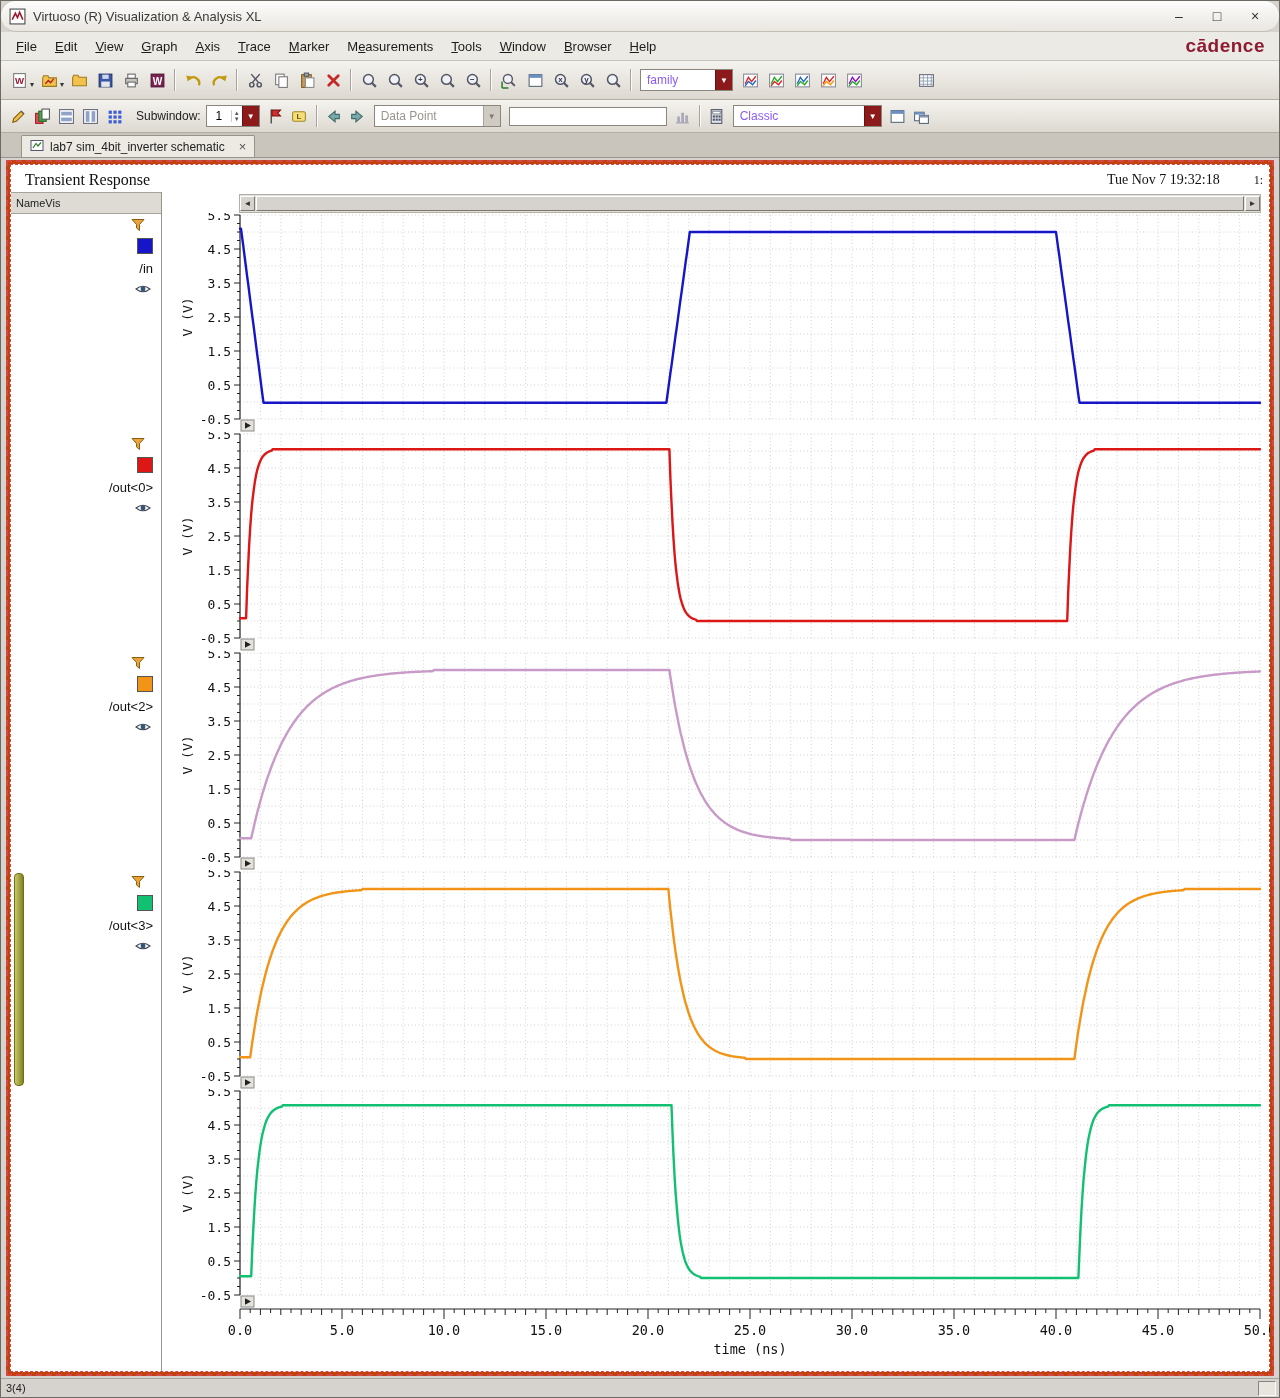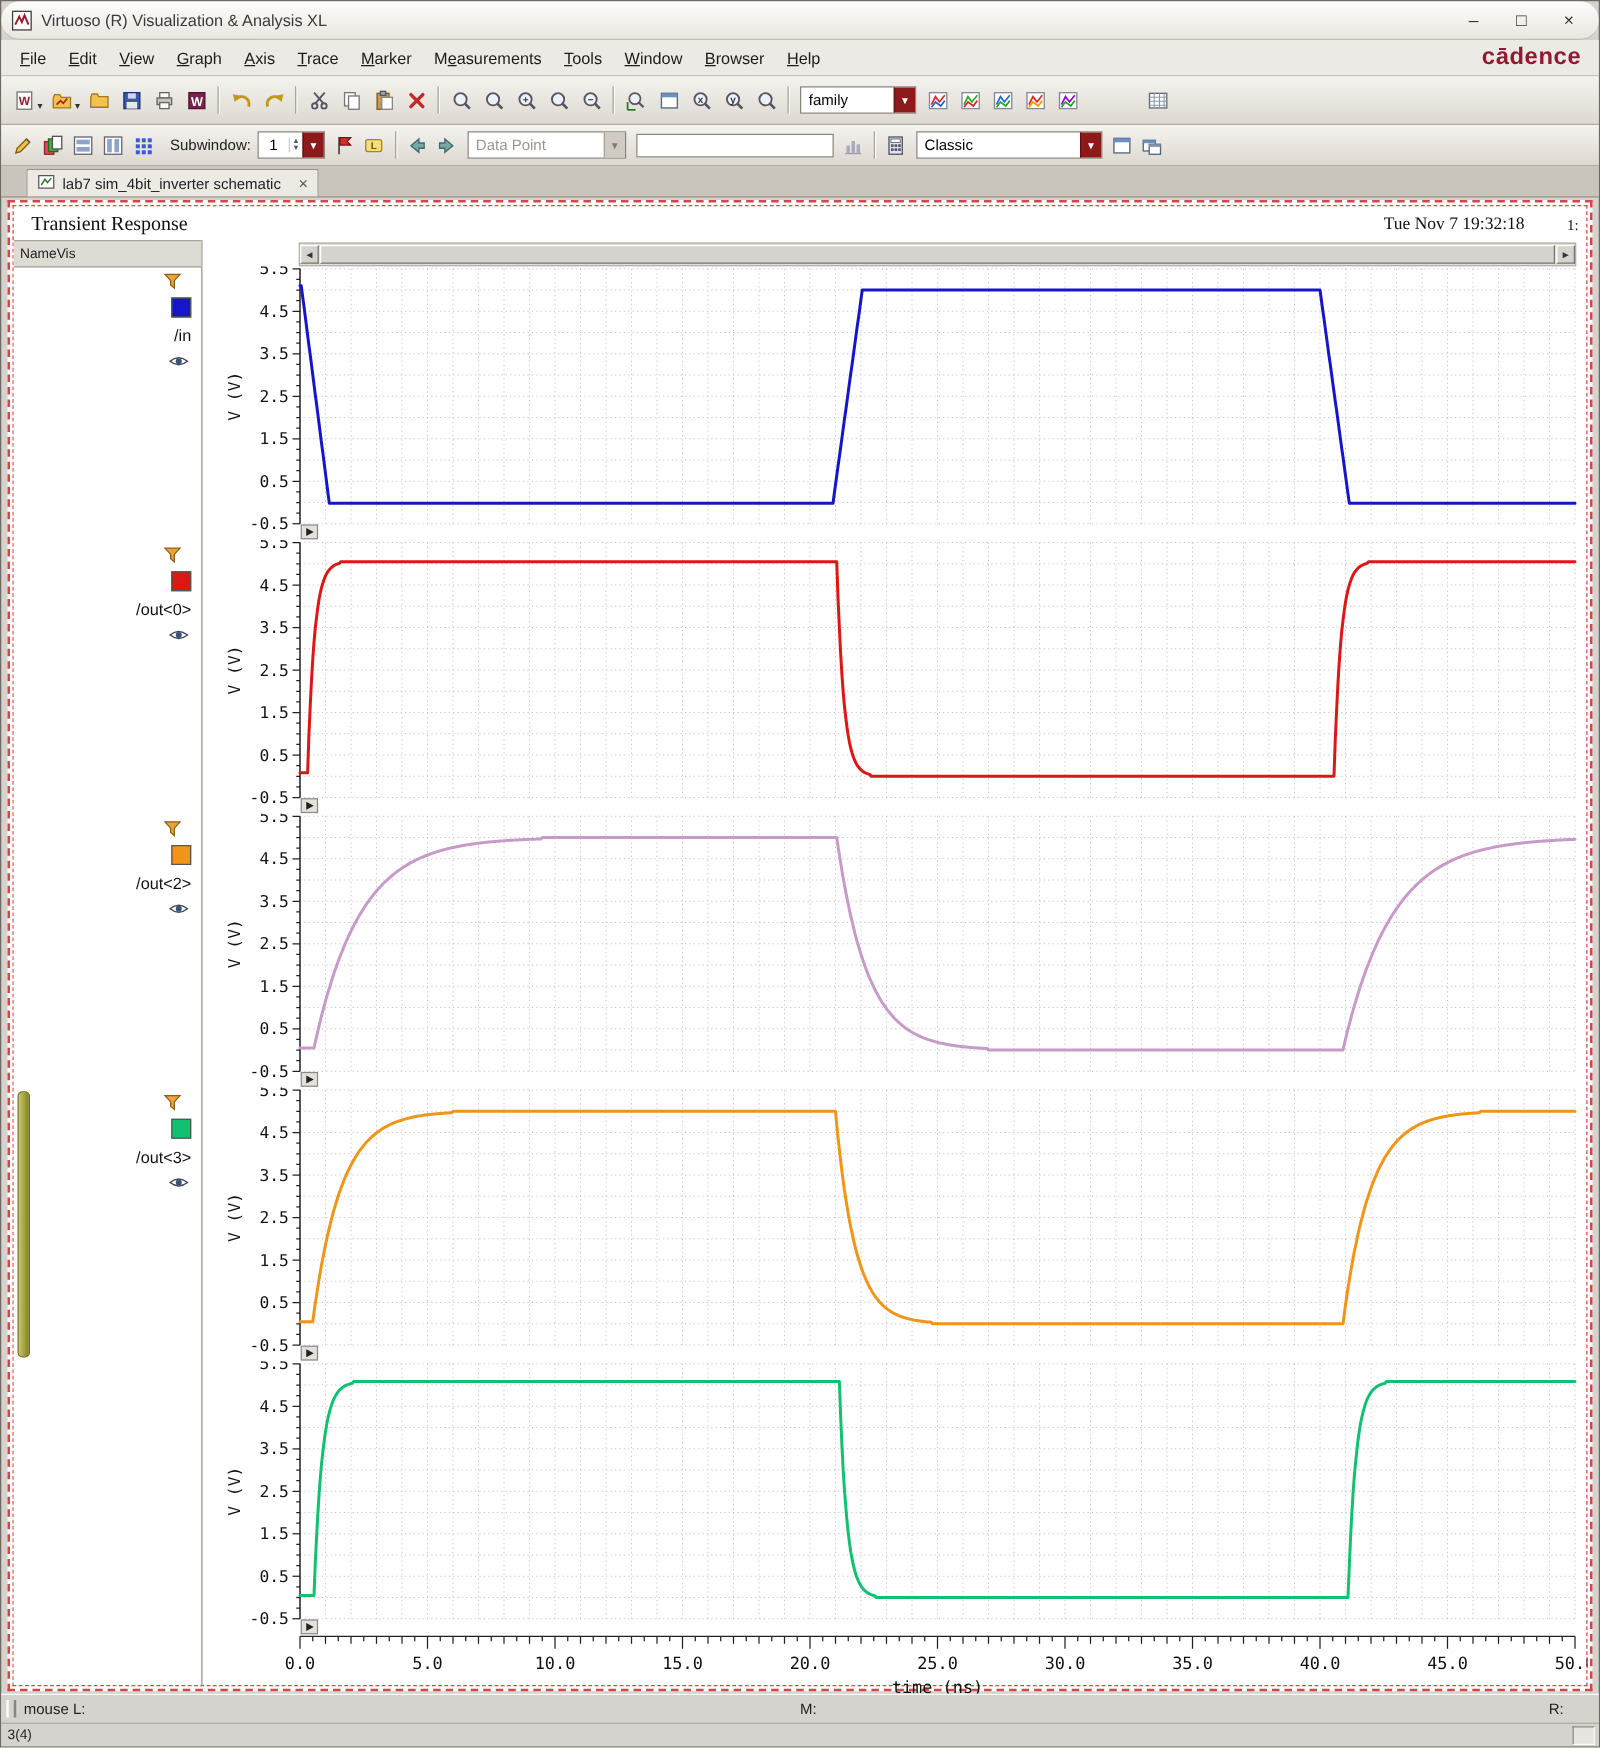--- a/index.html
+++ b/index.html
@@ -22,37 +22,37 @@
   
   .toolbar{display:flex;align-items:center;background:linear-gradient(#f5f3ef,#ddd9d1);border-bottom:1px solid #b2aea6;padding:2px 5px;}
   .t1{height:34px;flex:0 0 34px;}
   .t2{height:28px;flex:0 0 28px;}
   .tb-btn{width:26px;height:26px;display:flex;align-items:center;justify-content:center;}
   .t2 .tb-btn{width:24px;height:23px;}
   .tb-sep{width:0;height:22px;border-left:1px solid #a8a49c;border-right:1px solid #fbfaf8;margin:0 4px;}
   .tb-space{width:46px;}
   .mini-arrow{font-size:8px;color:#333;margin:8px 2px 0 -2px;}
   .dropdown{display:flex;align-items:center;height:20px;background:#fff;border:1px solid #8a867e;margin:0 4px;}
-  .dd-text{padding:0 6px;font-size:12px;color:#000000;white-space:nowrap;}
+  .dd-text{padding:0 6px;font-size:12px;color:#8b5cf6;white-space:nowrap;}
   .dd-arrow{width:16px;align-self:stretch;background:#8c1a1a;color:#fff;font-size:8px;display:flex;align-items:center;justify-content:center;border-left:1px solid #641010;}
   .dropdown.gray .dd-text{color:#9a968e;}
   .dropdown.gray .dd-arrow{background:#cfcbc3;color:#7e7a72;border-left-color:#a8a49c;}
   .tb-input{width:150px;height:17px;border:1px solid #8a867e;font-size:12px;padding:0 3px;margin:0 4px;font-family:"Liberation Sans",sans-serif;}
   .tb-label{font-size:12px;color:#222;margin:0 5px 0 10px;}
   .spinner{display:flex;align-items:center;height:20px;background:#fff;border:1px solid #8a867e;margin-right:4px;}
   .spin-text{width:24px;text-align:center;font-size:12px;}
   .spin-btns{display:flex;flex-direction:column;font-size:6px;line-height:6px;color:#555;padding:0 2px;border-left:1px solid #ccc;}
 
   
   .tabbar{height:24px;flex:0 0 24px;background:#c9c5bd;display:flex;align-items:flex-end;padding-left:20px;border-bottom:1px solid #98948c;}
   .tab{display:flex;align-items:center;gap:6px;background:#edeae4;border:1px solid #98948c;border-bottom:none;height:21px;padding:0 8px;font-size:12px;color:#222;border-radius:2px 2px 0 0;}
   .tab-close{margin-left:8px;color:#555;font-size:13px;}
 
   
-  .graph-outer{flex:1;margin:2px 5px;border:2px dashed #d24848;padding:2px;background:#ffffff;min-height:0;}
+  .graph-outer{flex:1;margin:2px 5px;border:2px dashed #d24848;padding:2px;background:#c2410c;min-height:0;}
   .graph-inner{border:1px dashed #d24848;height:100%;box-sizing:border-box;display:flex;flex-direction:column;background:#fff;}
   .graph-header{flex:0 0 24px;display:flex;align-items:center;padding:3px 4px 0 14px;font-family:"Liberation Serif",serif;}
   .graph-title{font-size:16px;color:#101010;}
   .graph-time{margin-left:auto;font-size:14px;color:#101010;margin-right:34px;}
   .graph-corner{font-size:12px;color:#101010;margin-right:2px;}
   .graph-body{flex:1;display:flex;min-height:0;}
 
   .signals-col{width:150px;flex:0 0 150px;border-right:1px solid #98948c;display:flex;flex-direction:column;background:#fff;}
   .signals-header{height:20px;flex:0 0 20px;display:flex;align-items:center;justify-content:flex-start;padding:0 13px 0 5px;background:#dedbd4;border-bottom:1px solid #a8a49c;border-top:1px solid #a8a49c;font-size:11px;color:#222;}
   .signal-cell{height:219px;position:relative;}
@@ -1179,24 +1179,18 @@
                 <text x="996" y="27" text-anchor="middle" font-size="13.5" font-family="DejaVu Sans Mono, monospace" fill="#111">45.0</text>
                 <text x="1098" y="27" text-anchor="middle" font-size="13.5" font-family="DejaVu Sans Mono, monospace" fill="#111">50.0</text>
                 <text x="588" y="46" text-anchor="middle" font-size="13.5" font-family="DejaVu Sans Mono, monospace" fill="#111">time (ns)</text>
               </svg>
             </div>
         </div>
       </div>
     </div>
   </div>
 
-  <div class="statusbar">
-    <span class="grip"></span>
-    <span class="sb-left">mouse L:</span>
-    <span class="sb-mid">M:</span>
-    <span class="sb-right">R:</span>
-  </div>
   <div class="statusbar2">
     <span class="page-ind">3(4)</span>
     <span class="corner-box"></span>
   </div>
 
 </div>
 
 </body></html>

